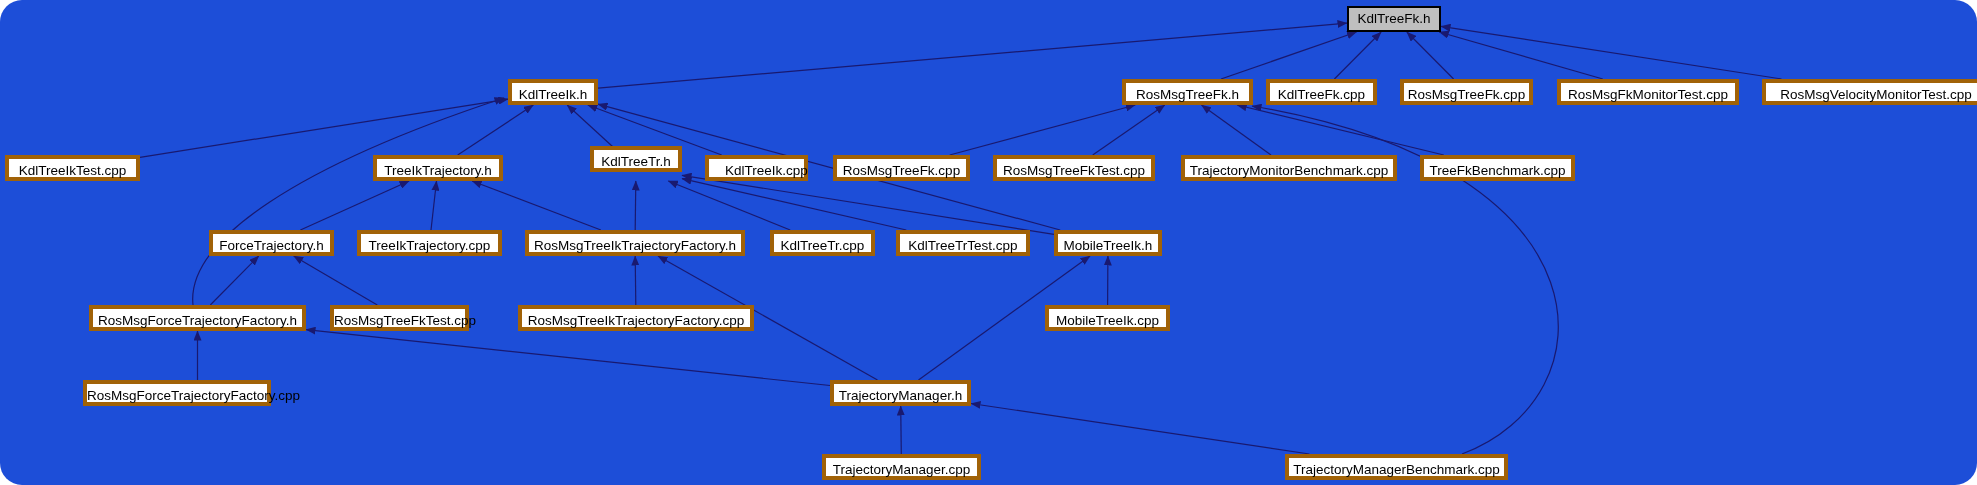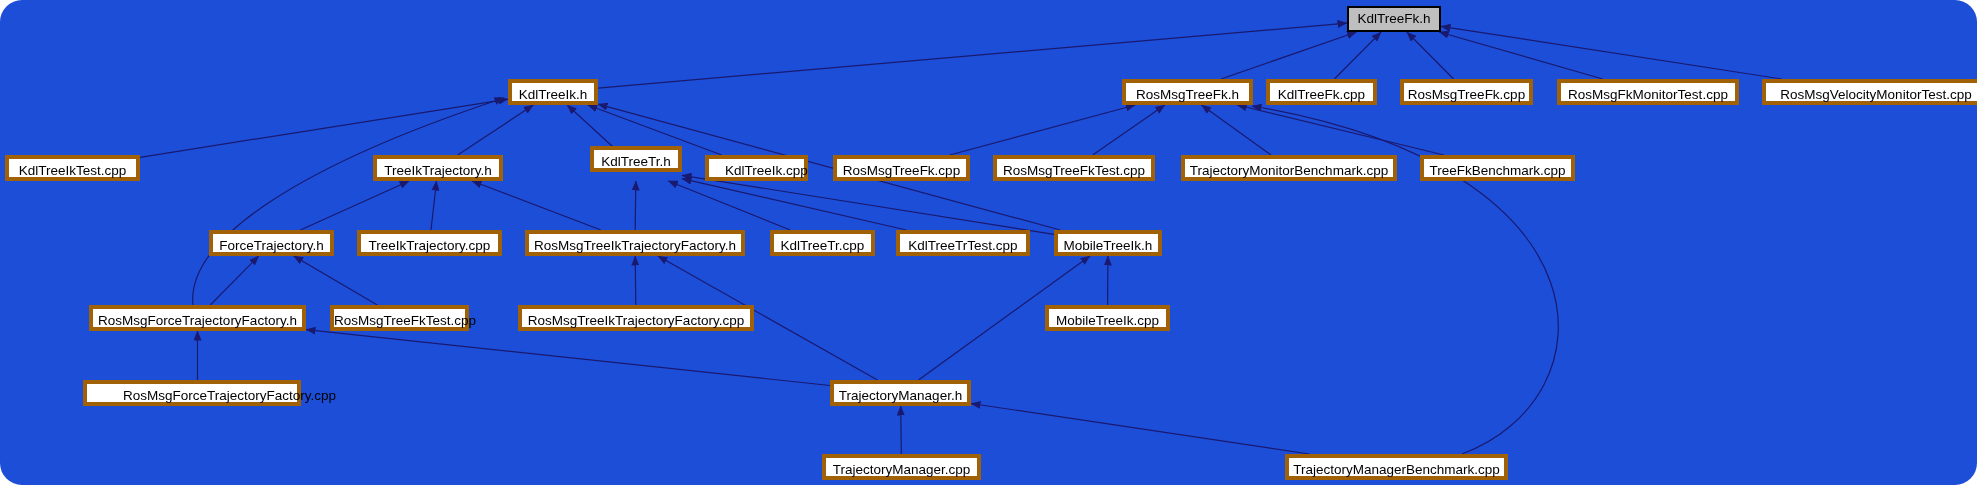--- a/index.html
+++ b/index.html
@@ -97,18 +97,18 @@
       <div class="node" style="left: 209px; top: 230px; width: 125px;">ForceTrajectory.h</div>
       <div class="node" style="left: 357px; top: 230px; width: 145px;">TreeIkTrajectory.cpp</div>
       <div class="node" style="left: 525px; top: 230px; width: 220px;">RosMsgTreeIkTrajectoryFactory.h</div>
       <div class="node" style="left: 770px; top: 230px; width: 105px;">KdlTreeTr.cpp</div>
       <div class="node" style="left: 896px; top: 230px; width: 134px;">KdlTreeTrTest.cpp</div>
       <div class="node" style="left: 1054px; top: 230px; width: 108px;">MobileTreeIk.h</div>
       <div class="node" style="left: 89px; top: 305px; width: 217px;">RosMsgForceTrajectoryFactory.h</div>
       <div class="node" style="left: 330px; top: 305px; width: 139px;">RosMsgTreeFkTest.cpp</div>
       <div class="node" style="left: 518px; top: 305px; width: 236px;">RosMsgTreeIkTrajectoryFactory.cpp</div>
       <div class="node" style="left: 1045px; top: 305px; width: 125px;">MobileTreeIk.cpp</div>
-      <div class="node" style="left: 83px; top: 380px; width: 218px; padding-left: 36px;">RosMsgForceTrajectoryFactory.cpp</div>
+      <div class="node" style="left: 83px; top: 380px; width: 188px;">RosMsgForceTrajectoryFactory.cpp</div>
       <div class="node" style="left: 830px; top: 380px; width: 141px;">TrajectoryManager.h</div>
       <div class="node" style="left: 822px; top: 454px; width: 159px;">TrajectoryManager.cpp</div>
       <div class="node" style="left: 1285px; top: 454px; width: 223px;">TrajectoryManagerBenchmark.cpp</div>
     </div>
 </div>
 
 </body></html>

